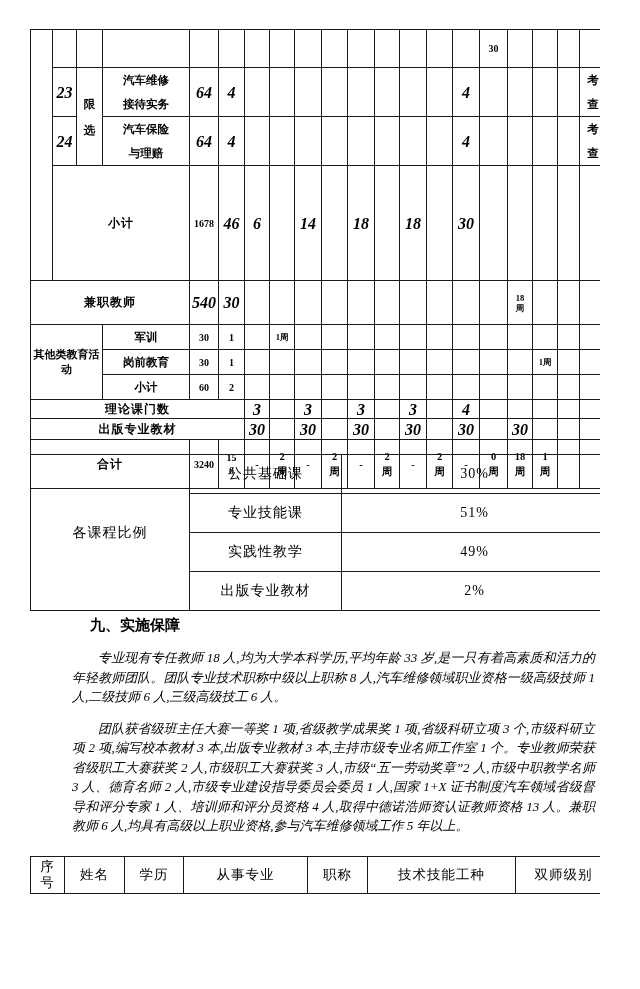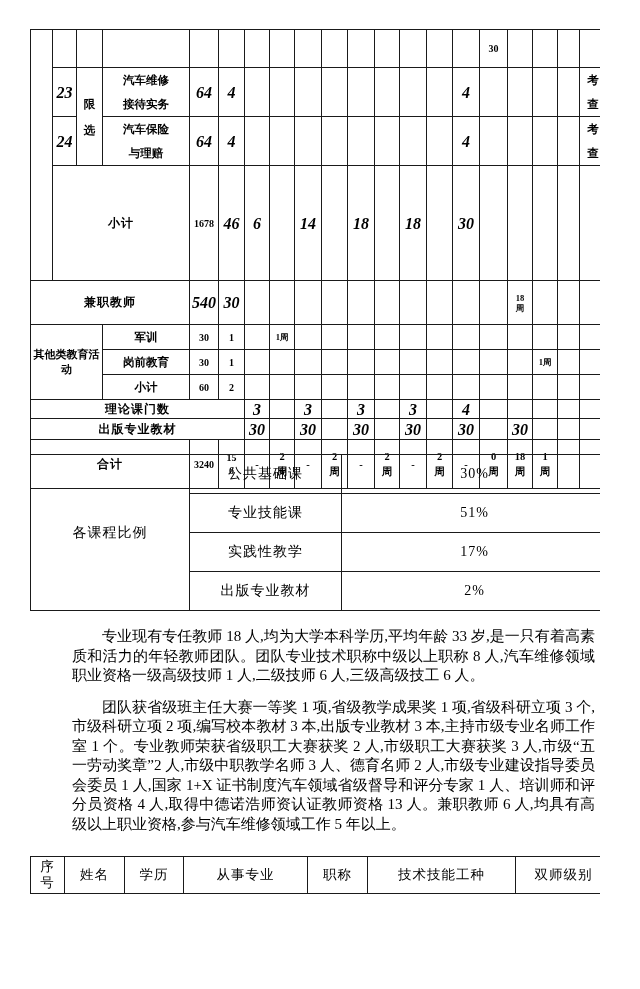--- a/index.html
+++ b/index.html
@@ -22,22 +22,22 @@
   
   #ratio{left:30px;top:454px;width:577px;}
   #ratio td{font-weight:normal;font-size:14px;line-height:18px;letter-spacing:1px;margin-top:24px;}
   
   #staff{left:30px;top:856px;width:581px;}
   #staff td{font-weight:normal;font-size:13.5px;line-height:16px;letter-spacing:1px;}
   
   .textblock{position:absolute;left:60px;top:615px;width:547px;}
   .h1{font-size:15px;font-weight:bold;line-height:21px;text-indent:2em;}
   .h2{font-size:14.5px;font-weight:normal;line-height:20px;text-indent:1.9em;}
-  .textblock p{margin:12px;font-size:15px;line-height:19.5px;text-align:justify;
-               text-indent:2em;word-break:break-all;}
+  .textblock p{margin:12px;font-size:13px;line-height:19.5px;text-align:justify;
+               text-indent:2em;word-break:break-all;font-style:italic;}
   .pagenum{position:absolute;left:0;top:936px;width:640px;text-align:center;
            font-size:12px;}
 </style>
 </head>
 <body>
 
 <div class="sheet">
 
   <table class="grid" id="main">
     <colgroup>
@@ -315,30 +315,31 @@
       <td rowspan="4">各课程比例</td>
       <td>公共基础课</td>
       <td>30%</td>
     </tr>
     <tr style="height:39px">
       <td>专业技能课</td>
       <td>51%</td>
     </tr>
     <tr style="height:39px">
       <td>实践性教学</td>
-      <td>17%</td>
+      <td>49%</td>
     </tr>
     <tr style="height:39px">
       <td>出版专业教材</td>
       <td>2%</td>
     </tr>
   </tbody>
     </table>
 
   <div class="textblock">
+    <div class="h1">九、实施保障</div>
     <p>专业现有专任教师 18 人,均为大学本科学历,平均年龄 33 岁,是一只有着高素质和活力的年轻教师团队。团队专业技术职称中级以上职称 8 人,汽车维修领域职业资格一级高级技师 1 人,二级技师 6 人,三级高级技工 6 人。</p>
     <p>团队获省级班主任大赛一等奖 1 项,省级教学成果奖 1 项,省级科研立项 3 个,市级科研立项 2 项,编写校本教材 3 本,出版专业教材 3 本,主持市级专业名师工作室 1 个。专业教师荣获省级职工大赛获奖 2 人,市级职工大赛获奖 3 人,市级“五一劳动奖章”2 人,市级中职教学名师 3 人、德育名师 2 人,市级专业建设指导委员会委员 1 人,国家 1+X 证书制度汽车领域省级督导和评分专家 1 人、培训师和评分员资格 4 人,取得中德诺浩师资认证教师资格 13 人。兼职教师 6 人,均具有高级以上职业资格,参与汽车维修领域工作 5 年以上。</p>
   </div>
 
   <table class="grid" id="staff">
     <colgroup>
       <col style="width:34px">
         <col style="width:60px">
         <col style="width:59px">
         <col style="width:124px">

